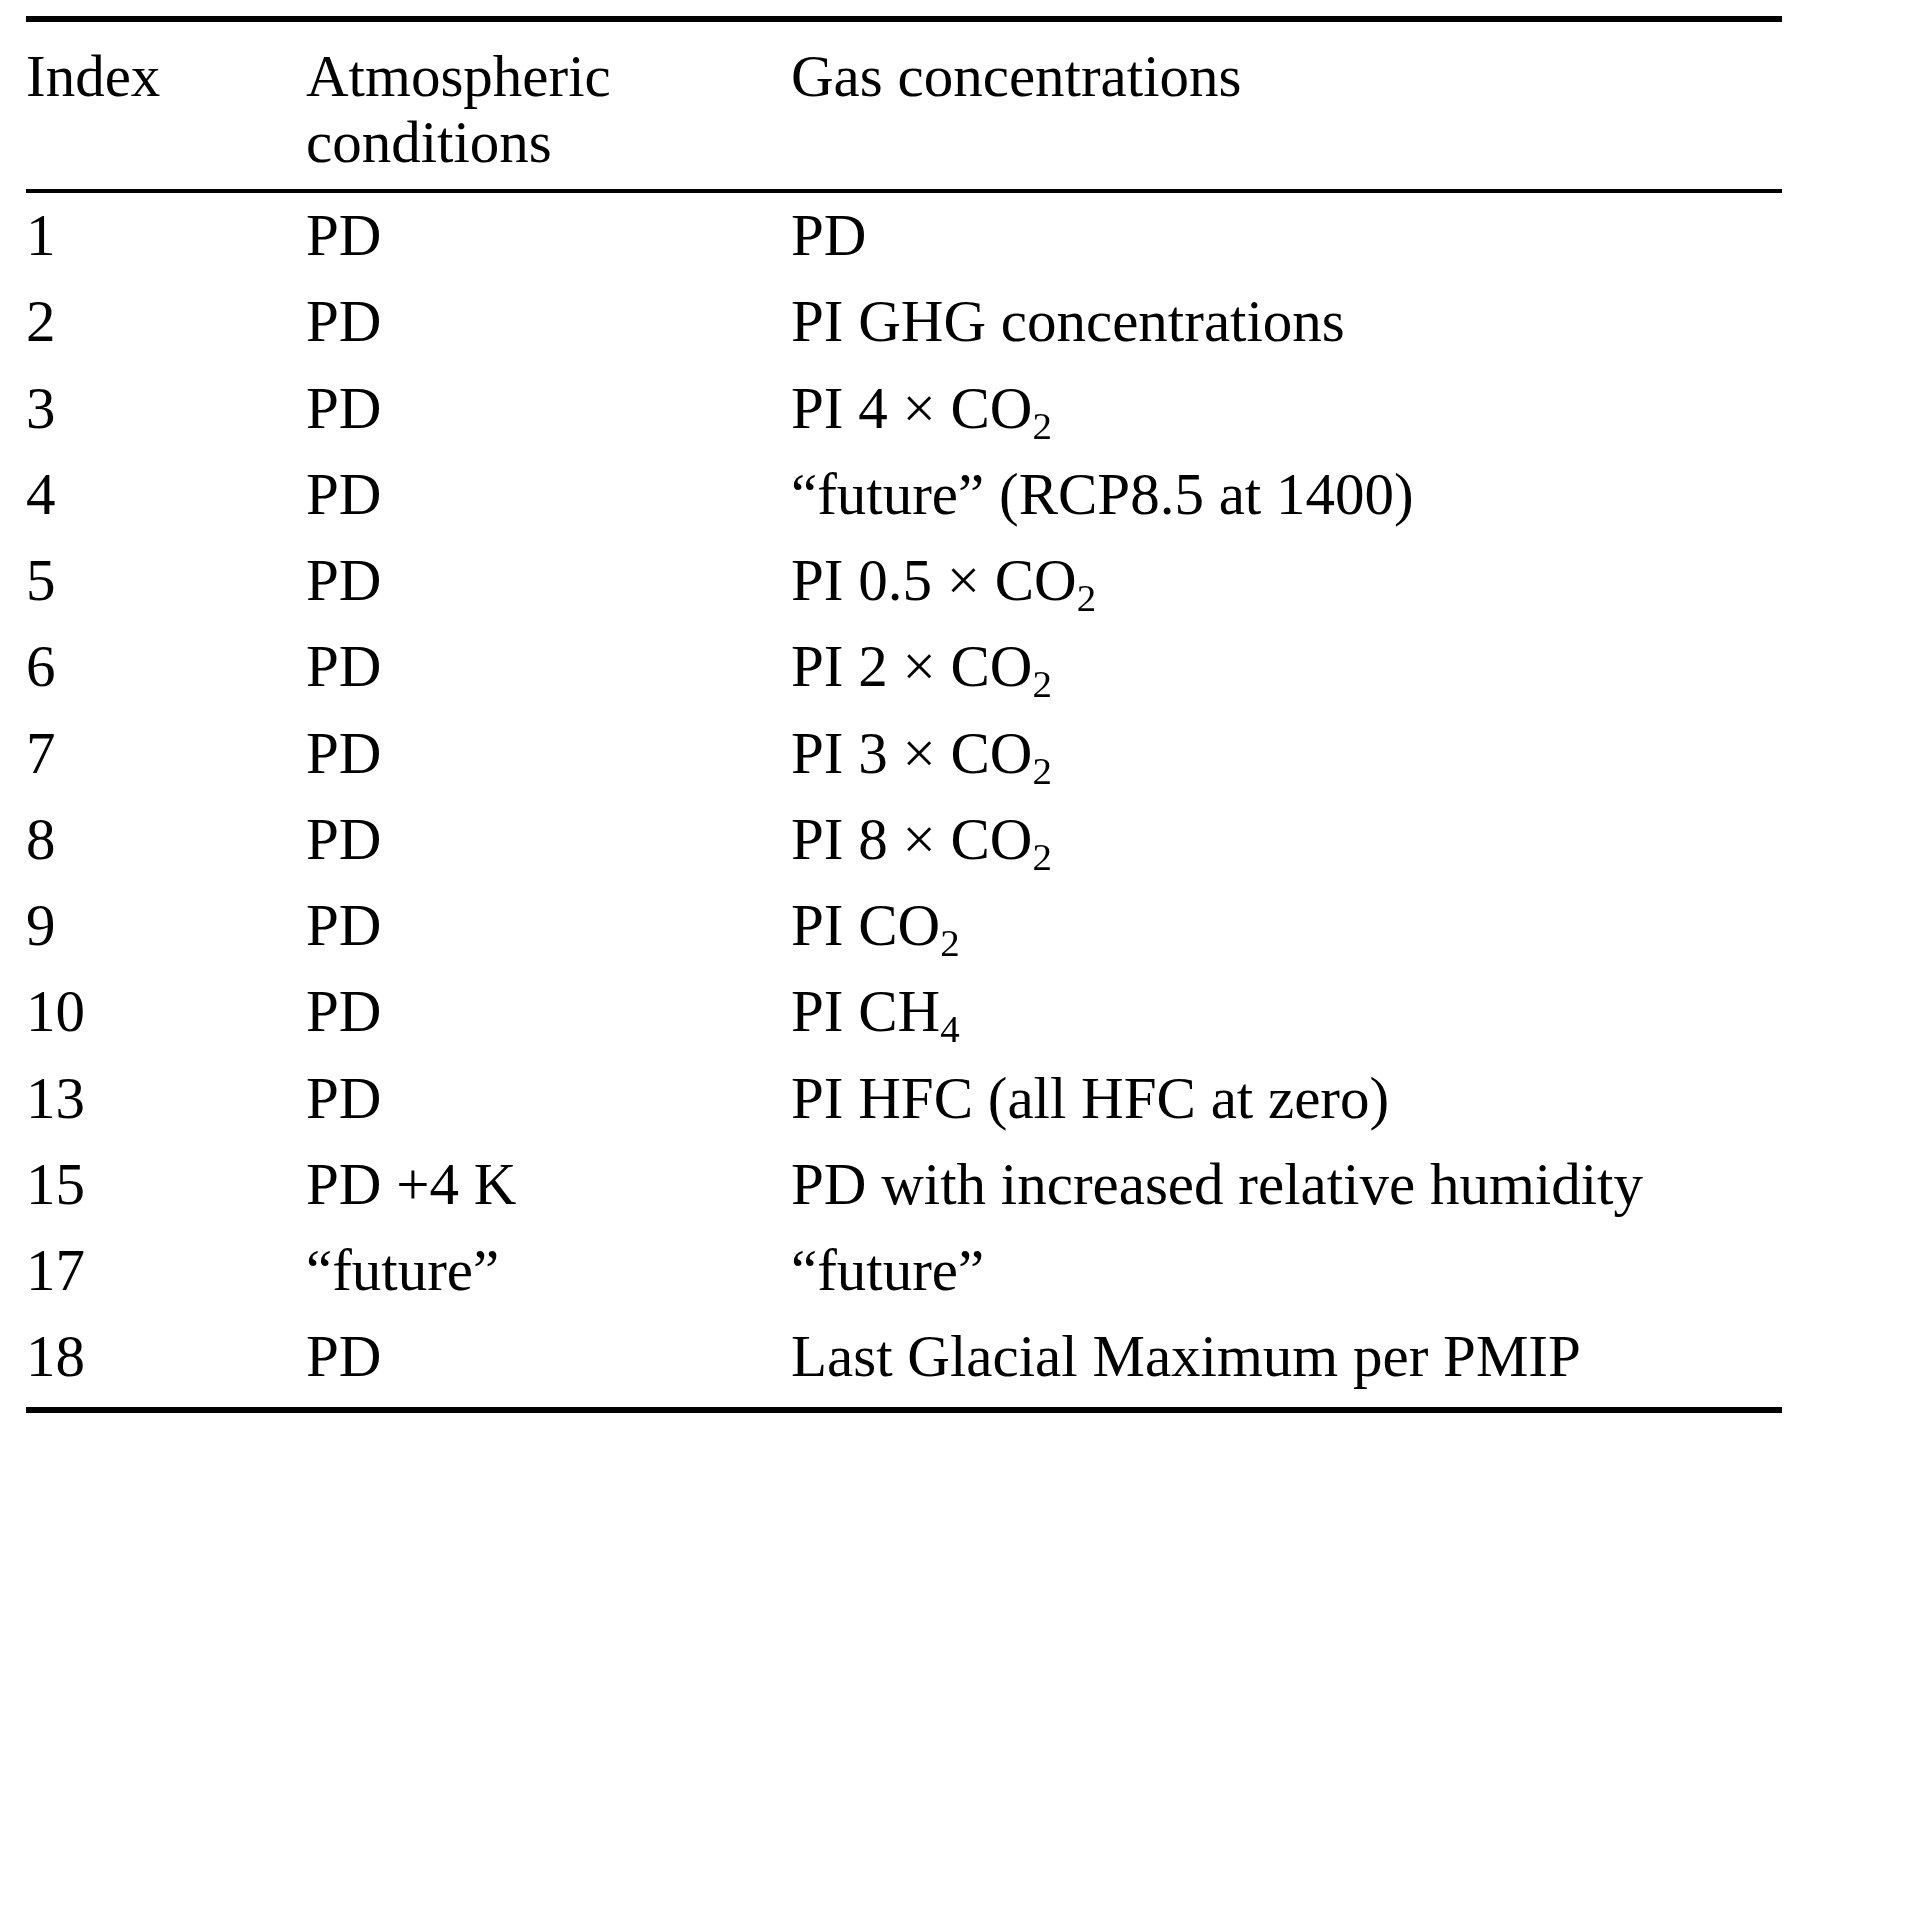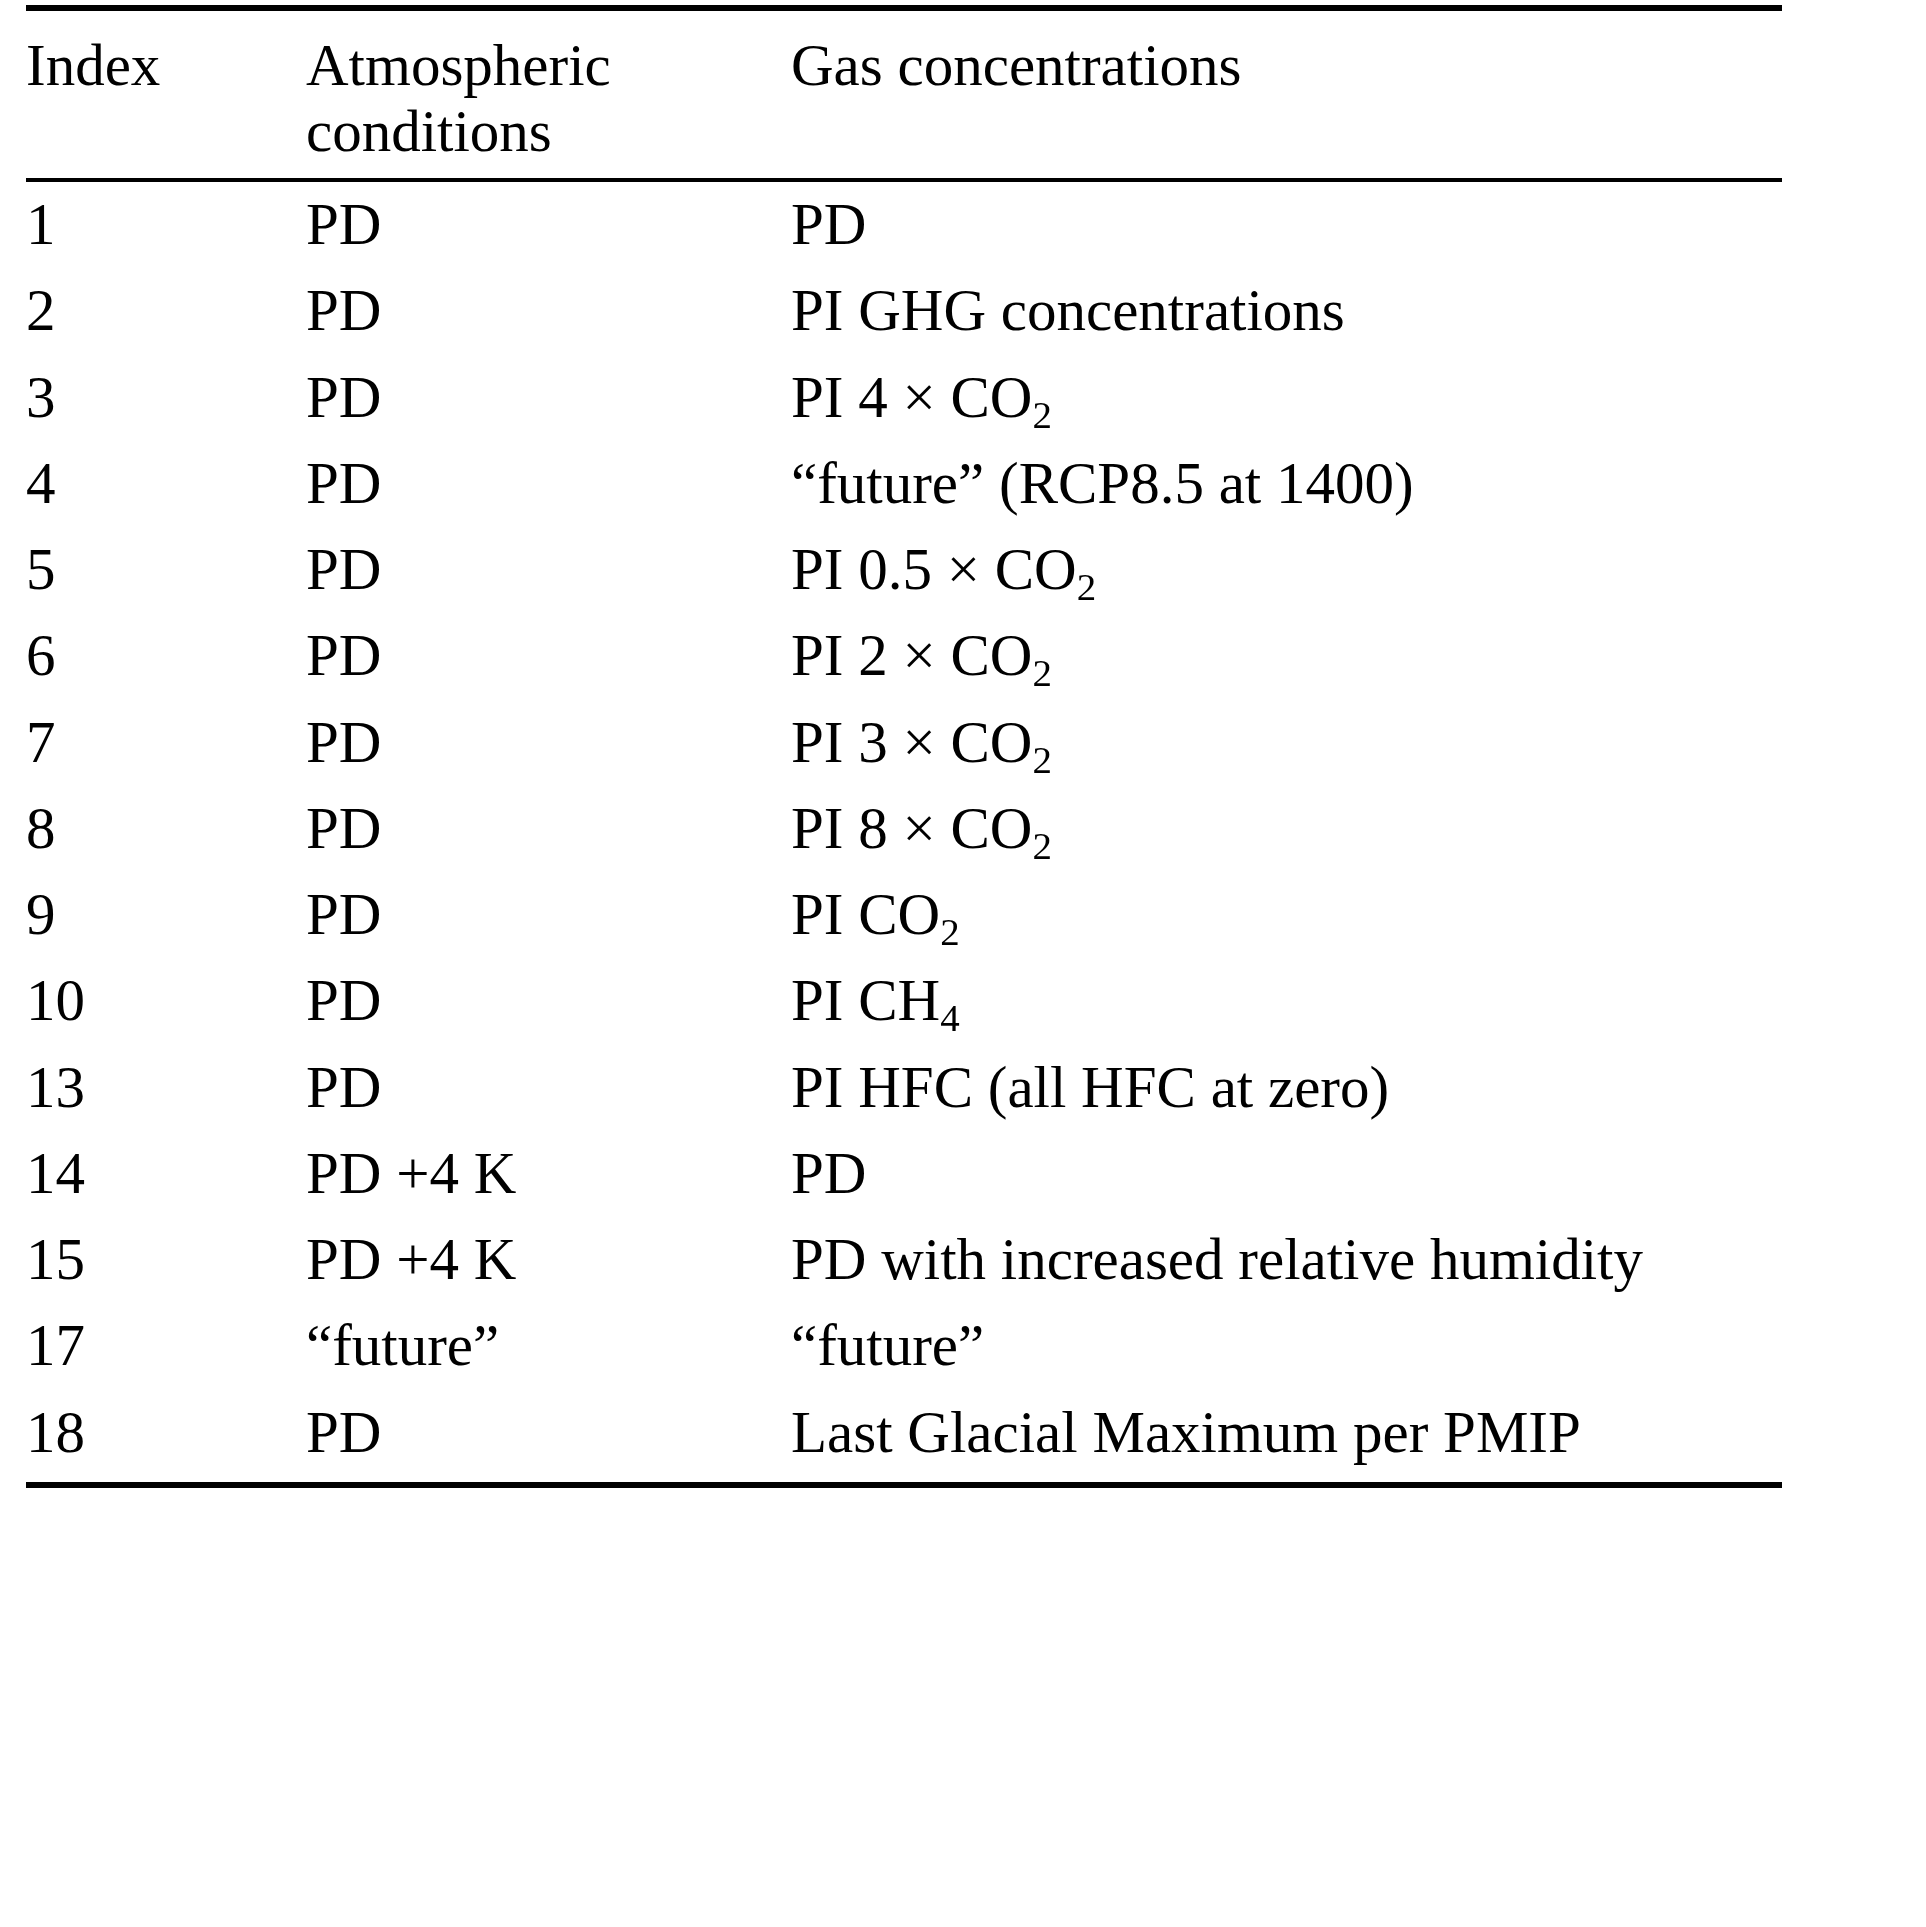--- a/index.html
+++ b/index.html
@@ -11,21 +11,21 @@
     width: 1927px;
     height: 1928px;
     font-family: "Liberation Serif", "DejaVu Serif", serif;
     color: #000000;
     overflow: hidden;
   }
   .sheet {
     box-sizing: border-box;
     width: 1808px;
     height: 1928px;
-    padding: 5px 26px;
+    padding: 16px 26px;
   }
   table.data-table {
     border-collapse: collapse;
     width: 100%;
     table-layout: fixed;
     font-size: 59px;
     line-height: 1.13;
   }
   table.data-table col.c-index { width: 280px; }
   table.data-table col.c-cond { width: 485px; }
@@ -134,25 +134,20 @@
           <td>10</td>
           <td><span class="nowrap">PD</span></td>
           <td>PI CH<sub>4</sub></td>
         </tr>
         <tr>
           <td>13</td>
           <td><span class="nowrap">PD</span></td>
           <td>PI HFC (all HFC at zero)</td>
         </tr>
         <tr>
-          <td>14</td>
-          <td><span class="nowrap">PD +4 K</span></td>
-          <td>PD</td>
-        </tr>
-        <tr>
           <td>15</td>
           <td><span class="nowrap">PD +4 K</span></td>
           <td>PD with increased relative humidity</td>
         </tr>
         <tr>
           <td>17</td>
           <td><span class="nowrap">“future”</span></td>
           <td>“future”</td>
         </tr>
         <tr>

